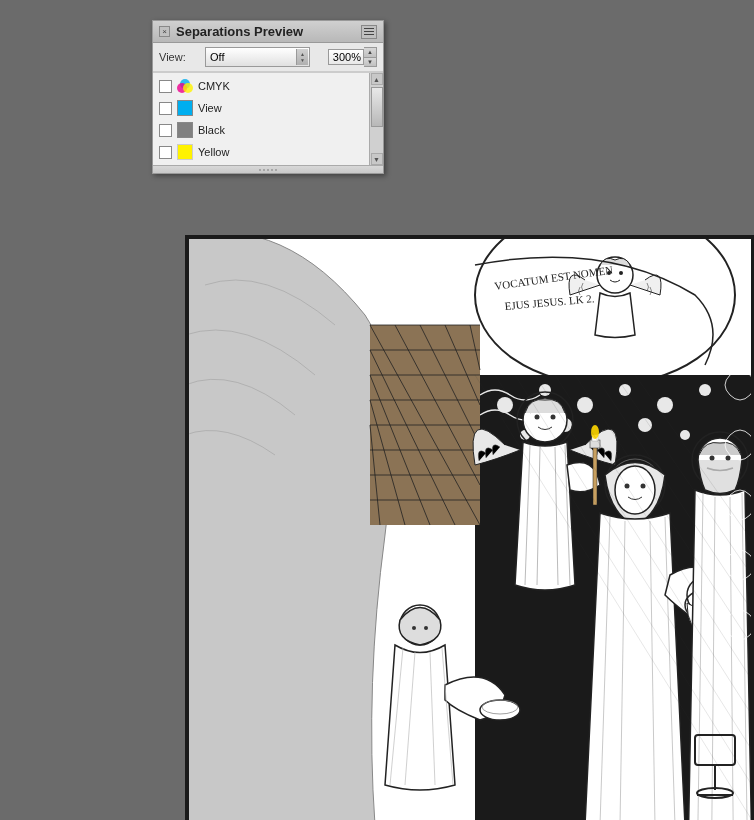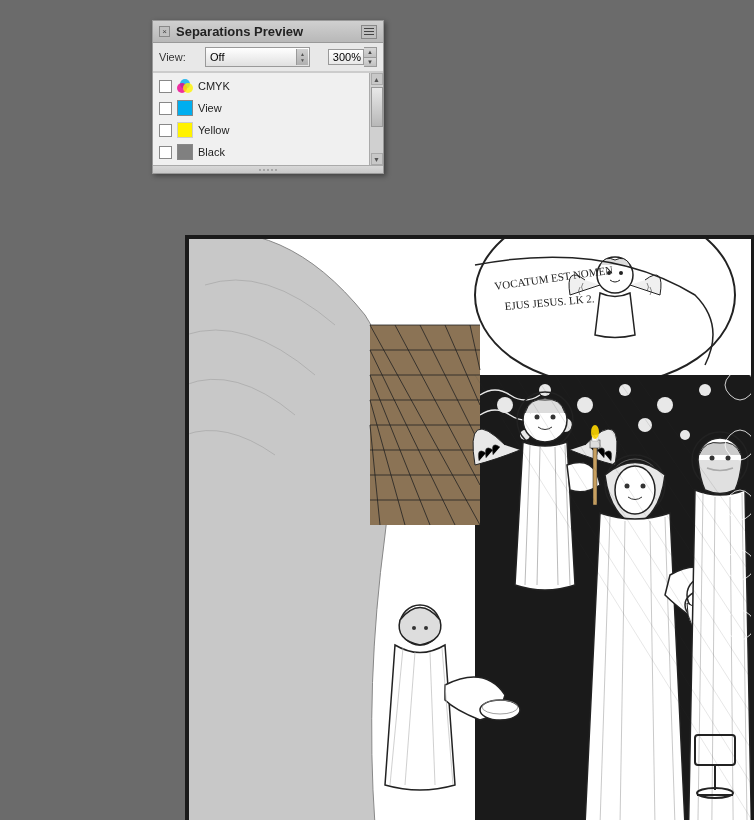--- a/index.html
+++ b/index.html
@@ -369,28 +369,28 @@
 
       <div class="sep-item">
         <div class="sep-checkbox"></div>
         <div class="sep-color-icon" style="background:#00AEEF;"></div>
         <span class="sep-name">View</span>
       </div>
 
 
       <div class="sep-item">
         <div class="sep-checkbox"></div>
+        <div class="sep-color-icon" style="background:#808080;"></div>
+        <span class="sep-name">Black</span>
+      </div>
+
+      <div class="sep-item">
+        <div class="sep-checkbox"></div>
         <div class="sep-color-icon" style="background:#FFF200; border-color:#ccc;"></div>
         <span class="sep-name">Yellow</span>
-      </div>
-
-      <div class="sep-item">
-        <div class="sep-checkbox"></div>
-        <div class="sep-color-icon" style="background:#808080;"></div>
-        <span class="sep-name">Black</span>
       </div>
 
     </div>
 
     <div class="scrollbar">
       <div class="scrollbar-arrow">▲</div>
       <div class="scrollbar-thumb"></div>
       <div style="flex:1"></div>
       <div class="scrollbar-arrow">▼</div>
     </div>

